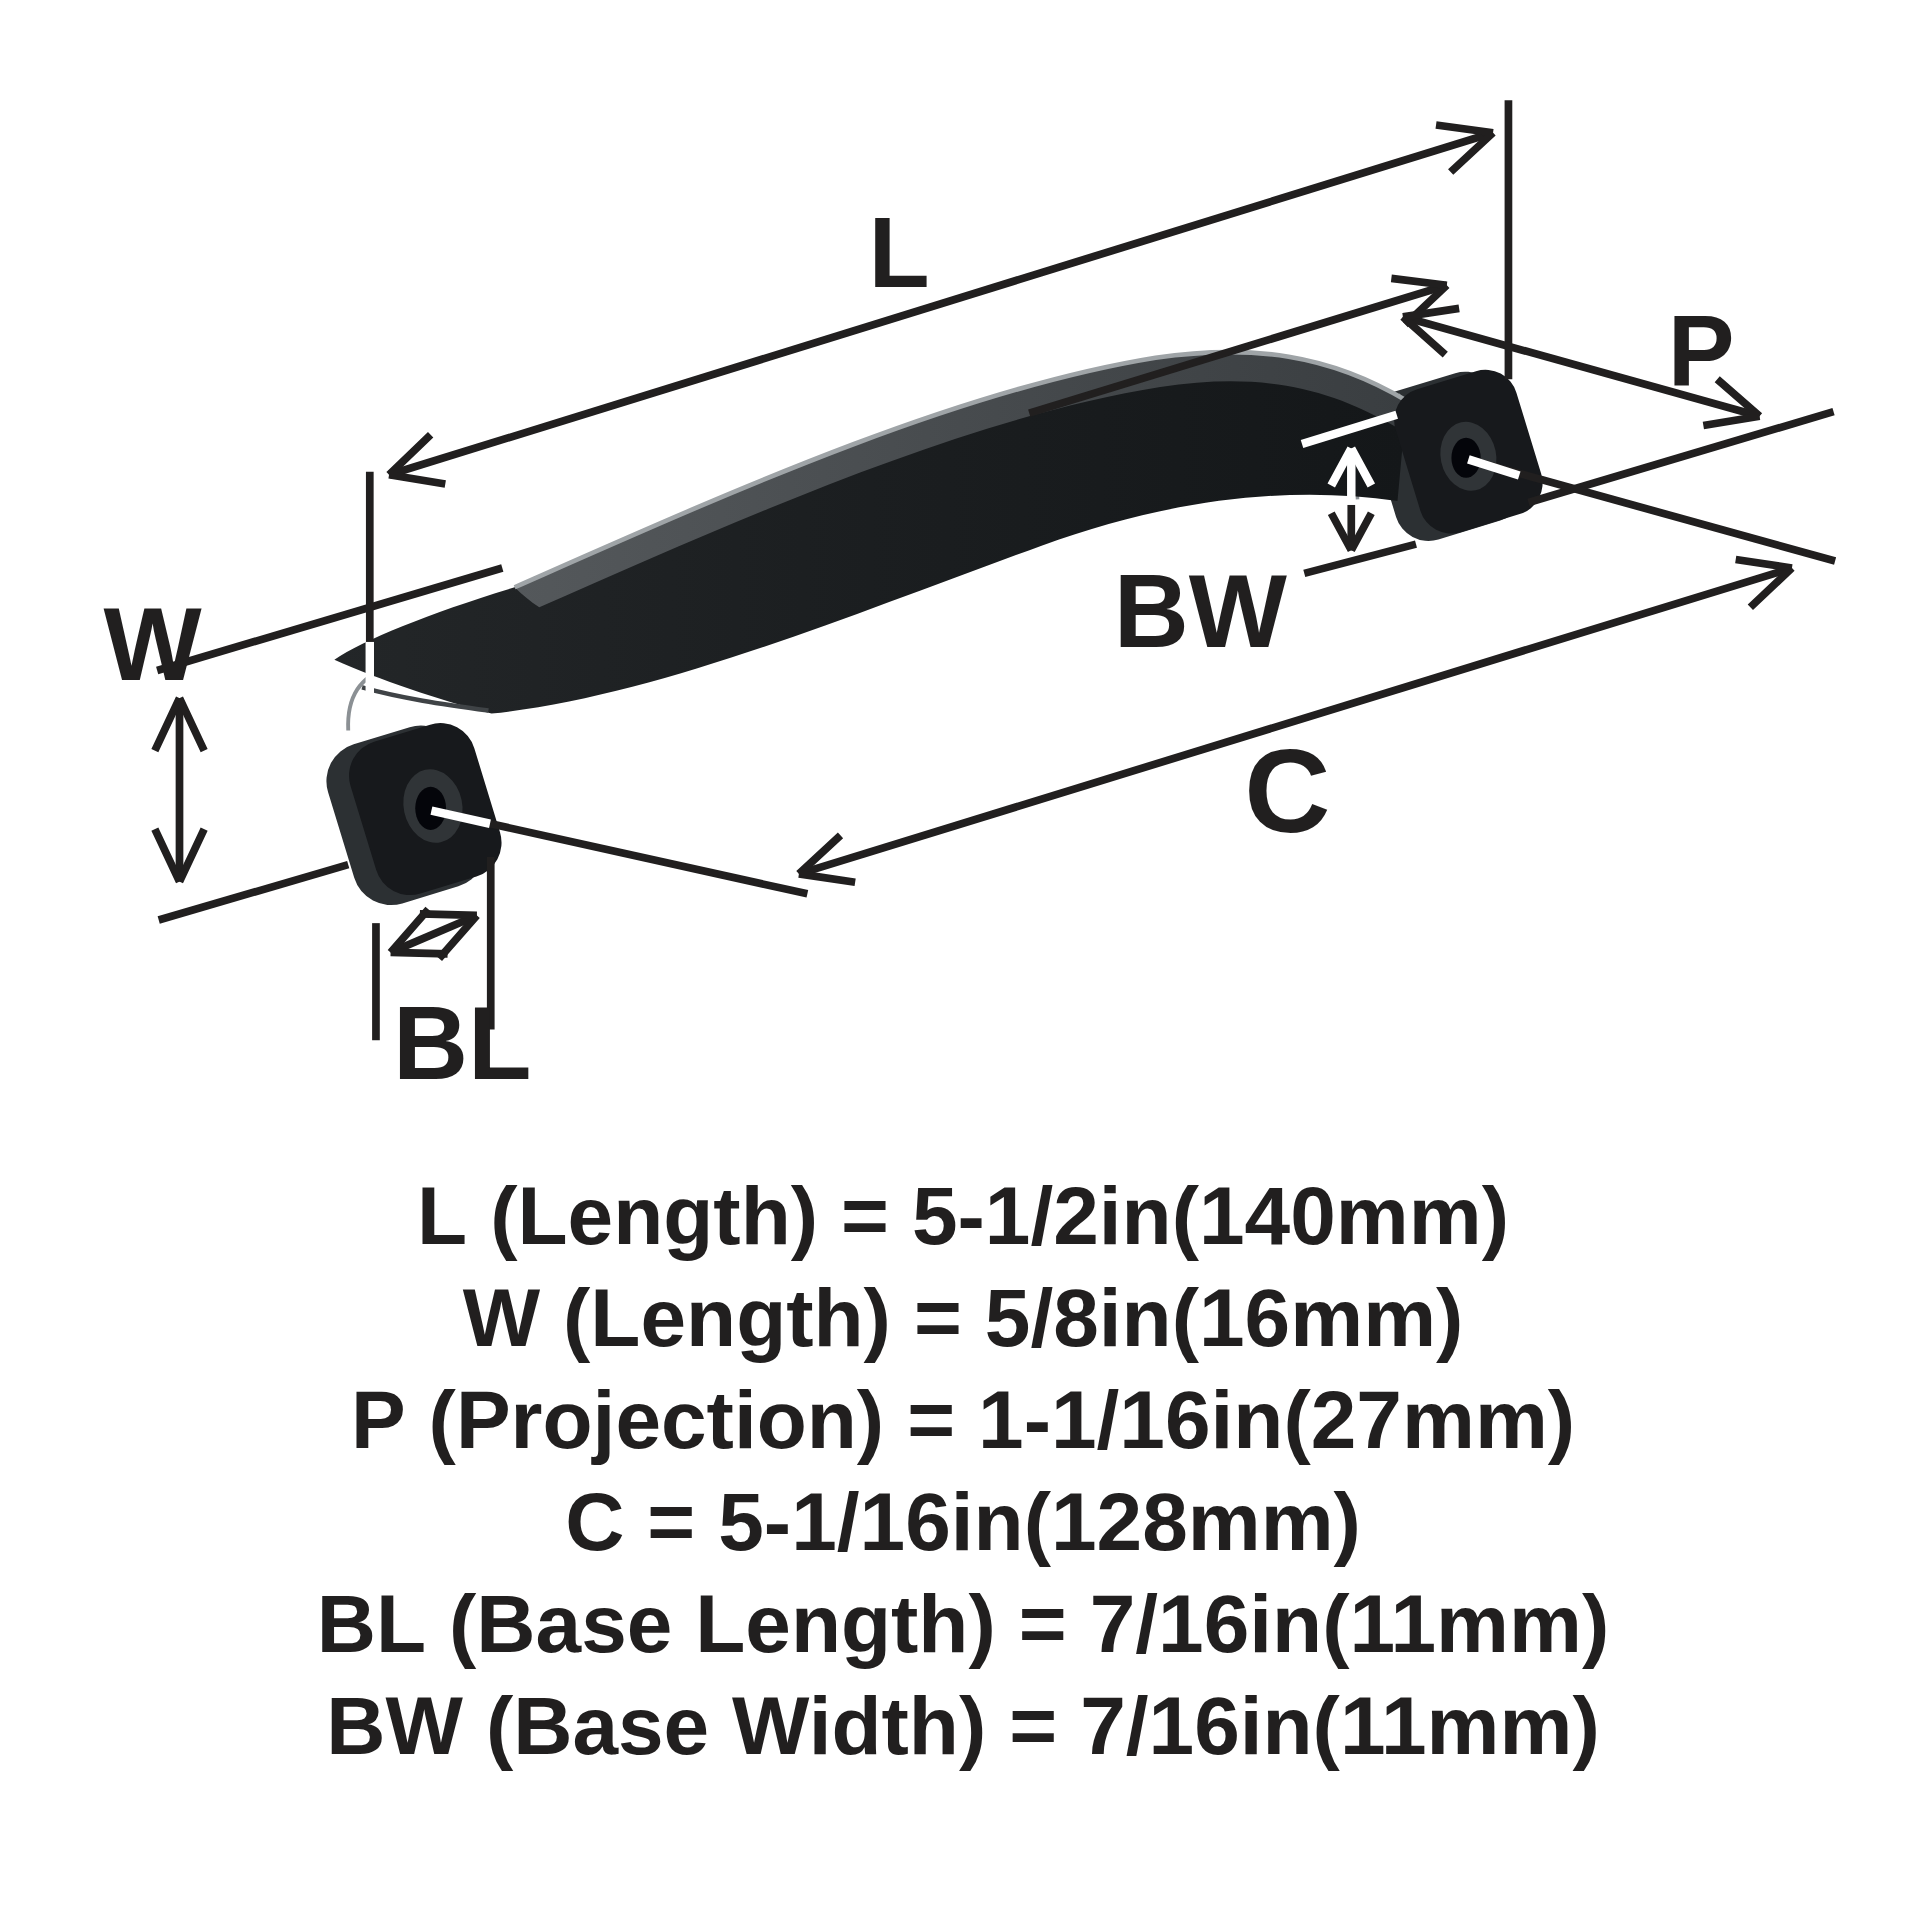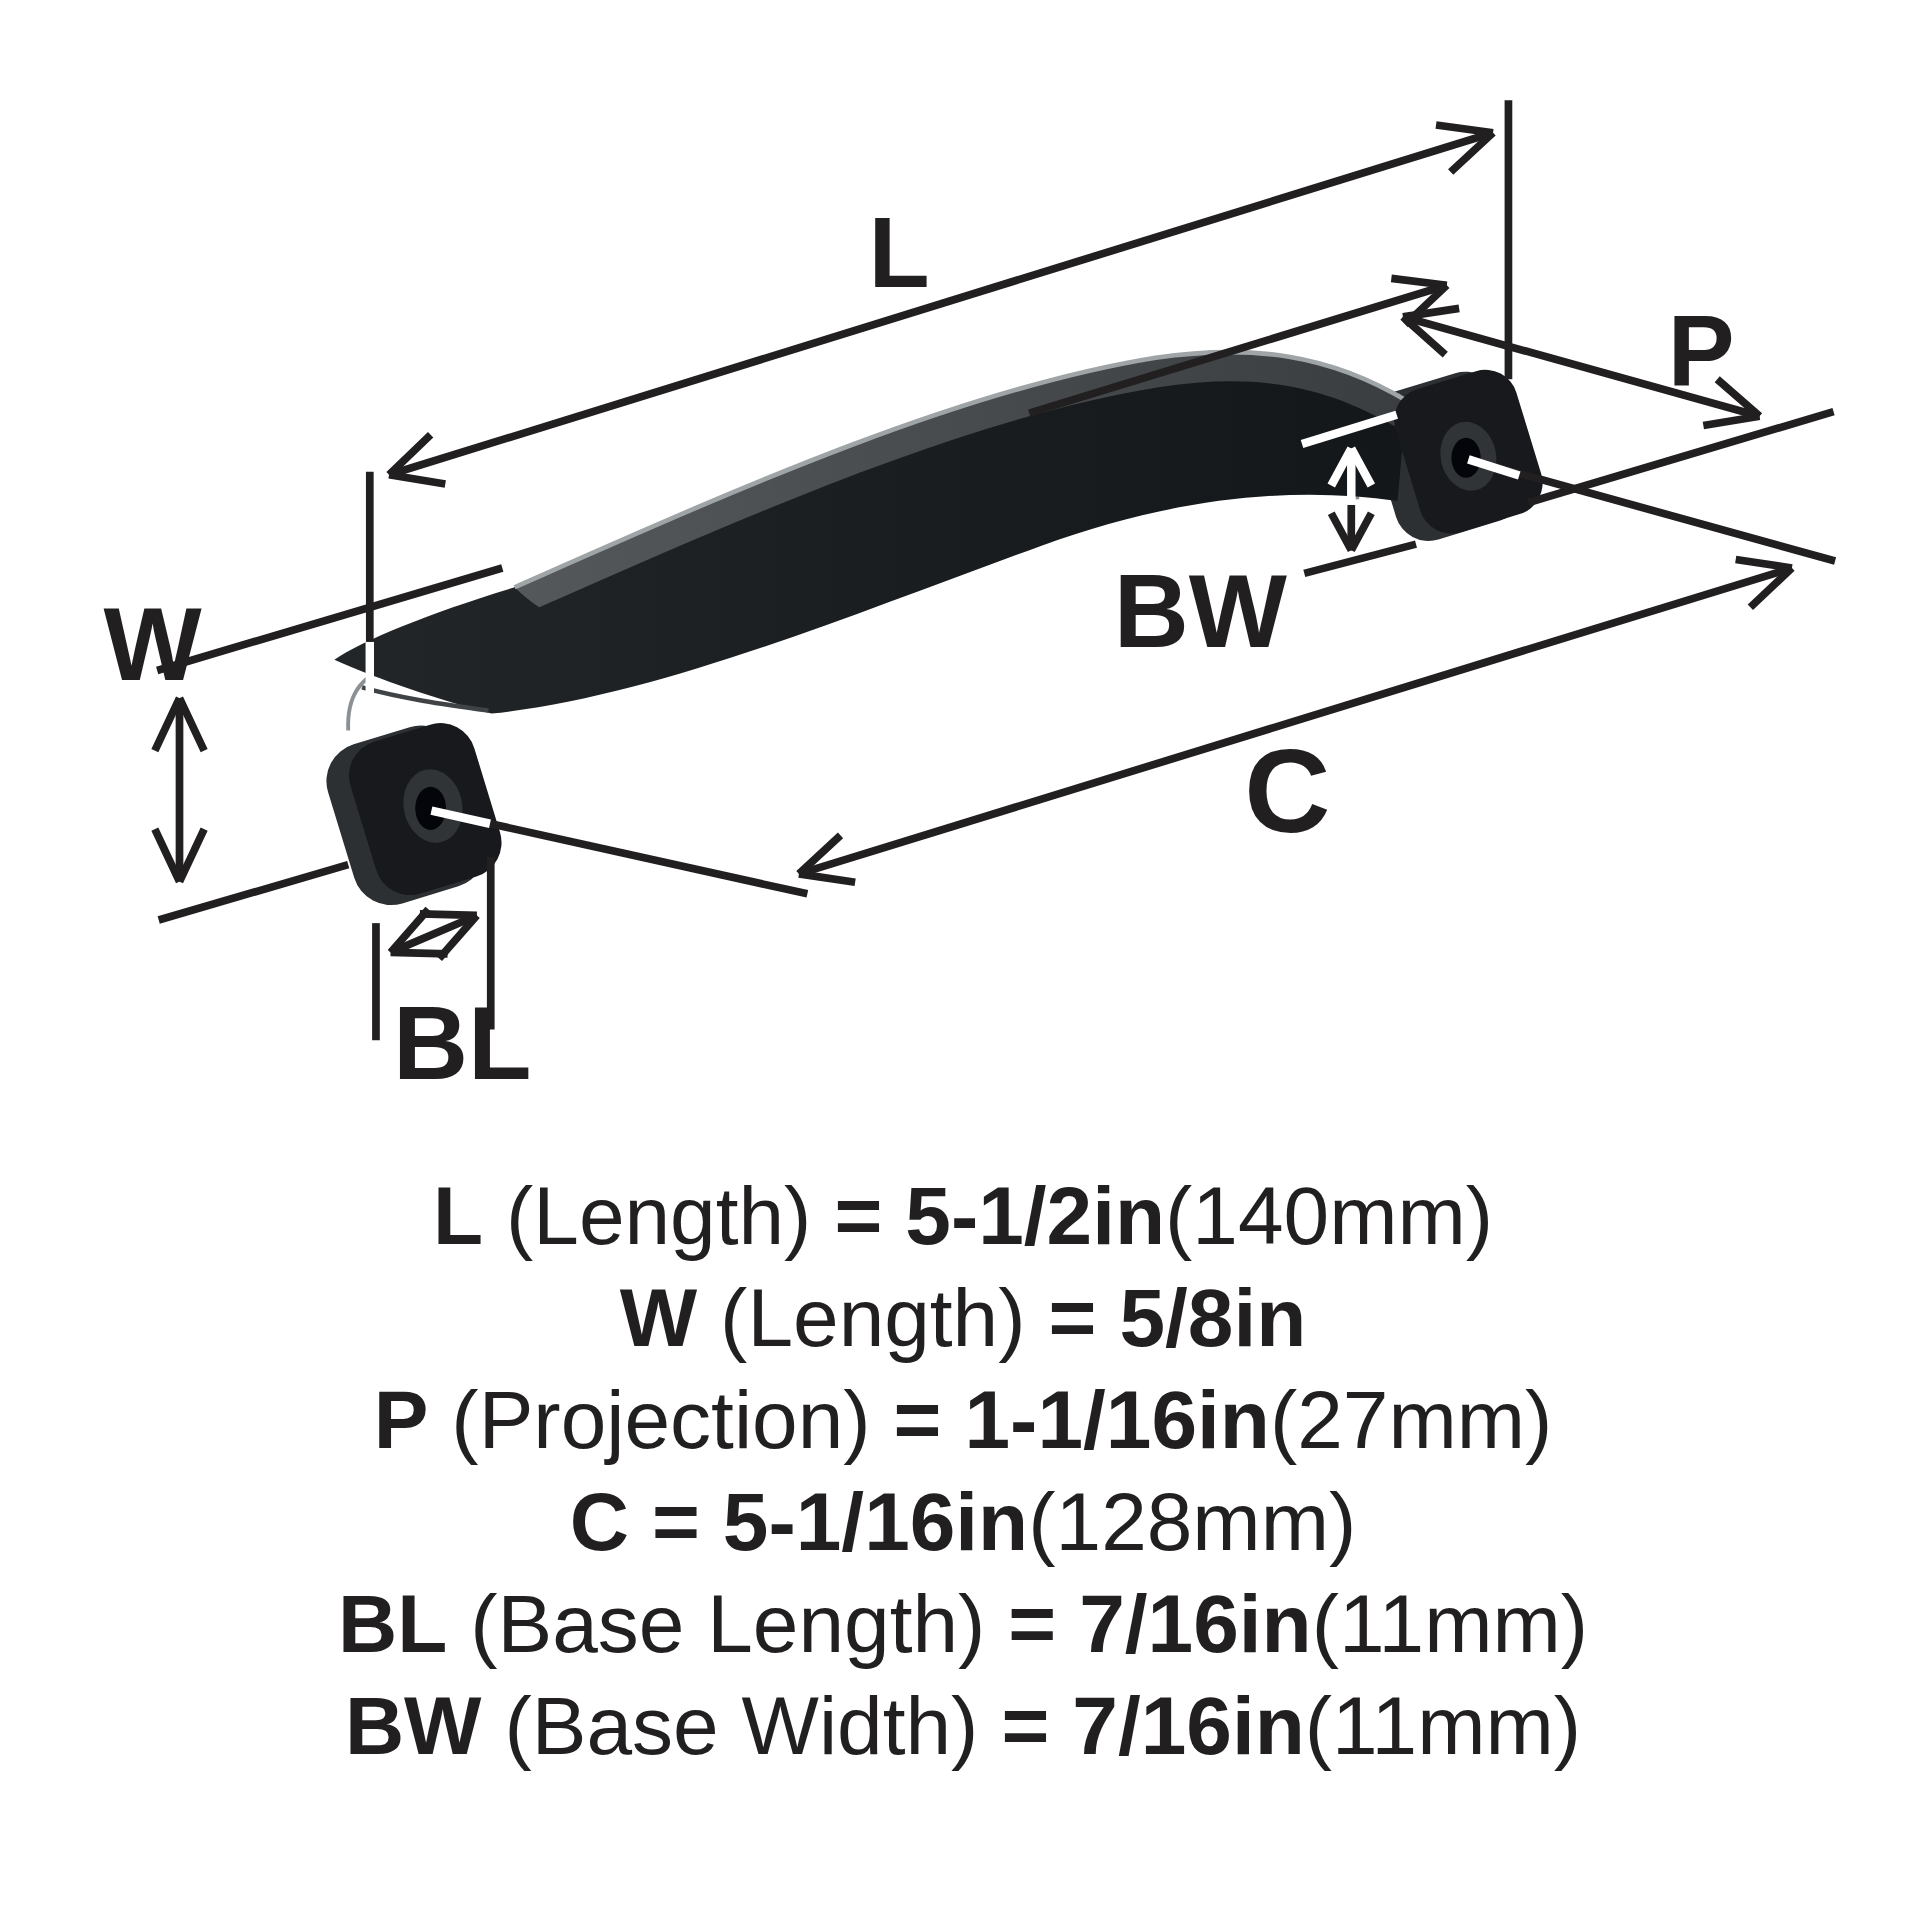--- a/index.html
+++ b/index.html
@@ -2,21 +2,21 @@
 <html style="font-size:12.3px"><head>
 <meta charset="utf-8">
 <style>
   html,body{margin:0;padding:0;background:#ffffff;}
   body{width:1926px;height:1926px;position:relative;font-family:"Liberation Sans",sans-serif;color:#211f1f;}
   #diagram{position:absolute;left:0;top:0;}
   .dim-label{font-weight:700;fill:#211f1f;}
   #specs{position:absolute;left:0;top:1165px;width:1926px;}
   .spec-row{height:102px;display:flex;align-items:center;justify-content:center;font-size:82px;white-space:pre;}
   .spec-row .b{font-weight:700;}
-  .spec-row .l{font-weight:400;}
+  .spec-row .l{font-weight:700;}
   .spec-row .gap{margin-right:23px;}
 </style>
 </head>
 <body>
 
 <svg id="diagram" width="1926" height="1156" viewBox="0 0 2500 1500" xmlns="http://www.w3.org/2000/svg">
   <defs>
     <linearGradient id="gFace" x1="0" y1="0" x2="1" y2="0">
       <stop offset="0" stop-color="#232628"></stop>
       <stop offset="0.5" stop-color="#1b1e20"></stop>
@@ -132,21 +132,21 @@
   <text class="dim-label" x="1671" y="1080" font-size="155" text-anchor="middle">C</text>
   <text class="dim-label" x="600" y="1400" font-size="135" text-anchor="middle">BL</text>
   <text class="dim-label" x="1558" y="840" font-size="135" text-anchor="middle">BW</text>
 </svg>
 
 <div id="specs">
   <div class="spec-row">
     <span class="b gap">L</span><span class="l gap">(Length)</span><span class="b gap">=</span><span class="b">5-1/2in</span><span class="l">(140mm)</span>
   </div>
   <div class="spec-row">
-    <span class="b gap">W</span><span class="l gap">(Length)</span><span class="b gap">=</span><span class="b">5/8in</span>
+    <span class="b gap">W</span><span class="l gap">(Length)</span><span class="b gap">=</span><span class="b">5/8in</span><span class="l">(16mm)</span>
   </div>
   <div class="spec-row">
     <span class="b gap">P</span><span class="l gap">(Projection)</span><span class="b gap">=</span><span class="b">1-1/16in</span><span class="l">(27mm)</span>
   </div>
   <div class="spec-row">
     <span class="b gap">C</span><span class="b gap">=</span><span class="b">5-1/16in</span><span class="l">(128mm)</span>
   </div>
   <div class="spec-row">
     <span class="b gap">BL</span><span class="l gap">(Base Length)</span><span class="b gap">=</span><span class="b">7/16in</span><span class="l">(11mm)</span>
   </div>

